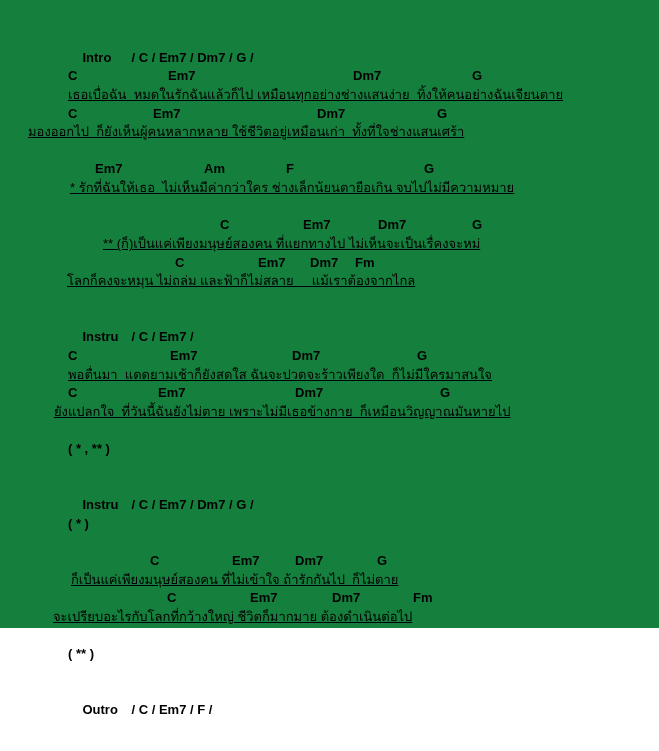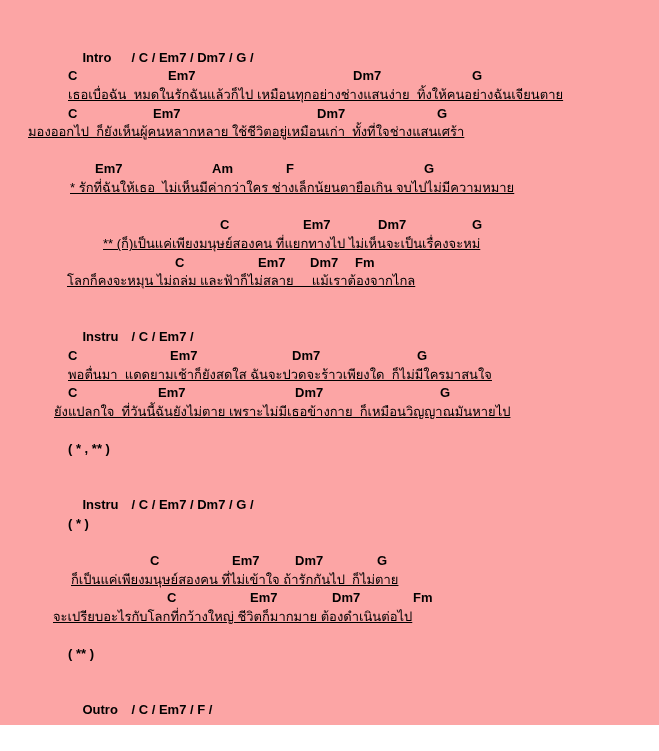--- a/index.html
+++ b/index.html
@@ -4,22 +4,22 @@
 <style>
   html, body { margin: 0; padding: 0; background: #ffffff; }
   body {
     width: 659px; height: 751px;
     font-family: "Liberation Sans", "DejaVu Sans", sans-serif;
     color: #000000;
     overflow: hidden;
   }
   .sheet {
     position: relative;
-    width: 659px; height: 725px;
-    background: #fca5a5;
+    width: 659px; height: 628px;
+    background: #15803d;
     padding-top: 30px;
     box-sizing: border-box;
   }
   .line {
     position: relative;
     height: 18.65px;
     line-height: 18.65px;
     font-size: 13px;
     white-space: pre;
   }
@@ -57,21 +57,21 @@
     <span class="chord" style="left:68px">C</span>
     <span class="chord" style="left:153px">Em7</span>
     <span class="chord" style="left:317px">Dm7</span>
     <span class="chord" style="left:437px">G</span>
   </div>
   <div class="line lyric" style="padding-left:28px">มองออกไป  ก็ยังเห็นผู้คนหลากหลาย ใช้ชีวิตอยู่เหมือนเก่า  ทั้งที่ใจช่างแสนเศร้า</div>
   <div class="line blank"></div>
 
   <div class="line">
     <span class="chord" style="left:95px">Em7</span>
-    <span class="chord" style="left:212px">Am</span>
+    <span class="chord" style="left:204px">Am</span>
     <span class="chord" style="left:286px">F</span>
     <span class="chord" style="left:424px">G</span>
   </div>
   <div class="line lyric" style="padding-left:70px">* รักที่ฉันให้เธอ  ไม่เห็นมีค่ากว่าใคร ช่างเล็กน้ยนตายือเกิน จบไปไม่มีความหมาย</div>
   <div class="line blank"></div>
 
   <div class="line">
     <span class="chord" style="left:220px">C</span>
     <span class="chord" style="left:303px">Em7</span>
     <span class="chord" style="left:378px">Dm7</span>

